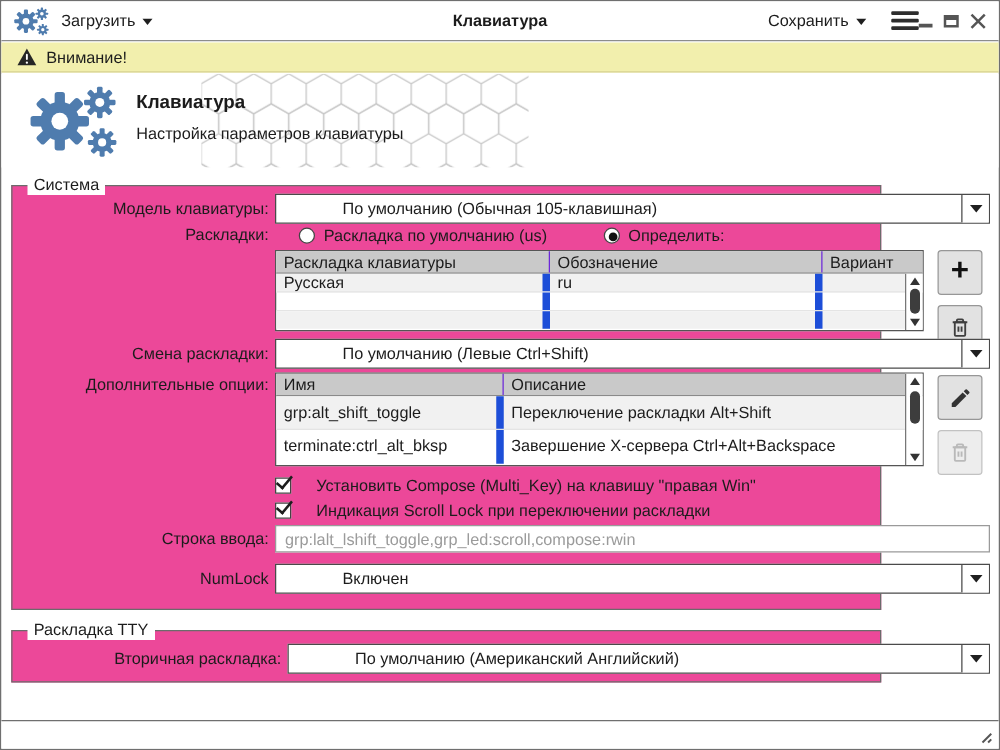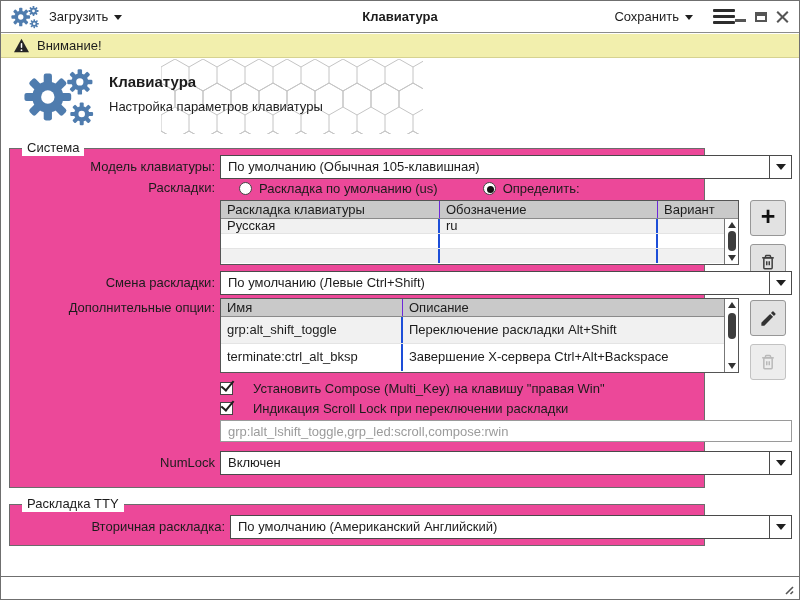--- a/index.html
+++ b/index.html
@@ -32,38 +32,38 @@
   .logo-lg { position:absolute; left:18px; top:6px; width:84px; height:64px; }
   .hex-bg { position:absolute; left:160px; top:0; width:262px; height:75px; }
   .h-title { position:absolute; left:108px; top:14px; font-size:15px; font-weight:600; }
   .h-sub { position:absolute; left:108px; top:40px; font-size:13px; }
   
   .group { position:absolute; left:8px; width:696px; border:1px solid #6b6b6b; background:#ec4899; }
   .legend { position:absolute; top:-9px; left:12px; background:#fff; padding:0 5px; line-height:16px; }
   .flabel { position:absolute; width:205px; text-align:right; line-height:24px; white-space:nowrap; }
   
   .combo { position:absolute; height:24px; border:1px solid #4a4a4a; background:#fff; display:flex; }
-  .combo-text { flex:1; line-height:22px; padding:0 7px; white-space:nowrap; overflow:hidden; }
+  .combo-text { flex:1; line-height:22px; padding:0 7px; white-space:nowrap; overflow:hidden;margin-left:46px; }
   .combo-btn { width:22px; border-left:1px solid #4a4a4a; display:flex; align-items:center; justify-content:center; background:#fff; }
   .combo-btn .caret { margin-top:0; border-top-width:6px; border-left-width:5px; border-right-width:5px; }
   
   .radio-opt { display:flex; align-items:center; gap:7px;margin-left:19px; }
   .radio { width:13px; height:13px; border:1px solid #444; border-radius:50%; background:#fff; position:relative; flex:0 0 auto; }
   .radio.on::after { content:""; position:absolute; left:3px; top:3px; width:7px; height:7px; border-radius:50%; background:#111; }
   .cbrow { position:absolute; left:210px; display:flex; align-items:center; gap:20px; height:17px; }
   .cb { width:13px; height:13px; border:1px solid #444; background:#fff; position:relative; flex:0 0 auto; }
   .cb::after { content:""; position:absolute; left:3px; top:-5px; width:5px; height:11px; border-right:2px solid #1d1d1d; border-bottom:2px solid #1d1d1d; transform:rotate(40deg); }
   
   .dtable { position:absolute; border:1px solid #555; background:#fff; }
   .thead { display:flex; background:#c9c9c9; height:18px; border-bottom:1px solid #8a8a8a; }
   .th { padding:0 6px; line-height:17px; border-right:1px solid #6d28d9; overflow:hidden; white-space:nowrap; }
   .th:last-child { border-right:none; }
   .tr { display:flex; border-bottom:1px solid #e4e4e4; }
   .tr.alt { background:#f1f1f1; }
-  .td { padding:0 6px; border-right:2px solid #1d4ed8; overflow:hidden; white-space:nowrap; }
+  .td { padding:0 6px; border-right:6px solid #1d4ed8; overflow:hidden; white-space:nowrap; }
   .td:last-child { border-right:none; }
   .sb { position:absolute; right:0; width:14px; border-left:1px solid #777; background:#fff; }
   .sb .up, .sb .dn { position:absolute; left:3px; width:0; height:0; border-left:4px solid transparent; border-right:4px solid transparent; }
   .sb .up { top:3px; border-bottom:6px solid #333; }
   .sb .dn { bottom:3px; border-top:6px solid #333; }
   .sb .thumb { position:absolute; left:2.5px; width:8px; background:#3d3d3d; border-radius:4px; }
   
   .tool-btn { position:absolute; width:36px; height:36px; background:#e2e2e2; border:1px solid #979797; border-radius:3px; display:flex; align-items:center; justify-content:center; }
   .tool-btn.disabled { background:#ededed; border-color:#c2c2c2; }
   .plus { font-size:25px; font-weight:bold; color:#111; line-height:1; margin-top:-3px; }
@@ -264,20 +264,21 @@
 
     <div class="cbrow" style="top:231px">
       <span class="cb"></span>
       <span>Установить Compose (Multi_Key) на клавишу "правая Win"</span>
     </div>
     <div class="cbrow" style="top:251px">
       <span class="cb"></span>
       <span>Индикация Scroll Lock при переключении раскладки</span>
     </div>
 
+    <div class="flabel" style="top:271px;left:0;line-height:22px">Строка ввода:</div>
     <input class="text-input" style="left: 210px; top: 271px;" value="grp:lalt_lshift_toggle,grp_led:scroll,compose:rwin">
 
     <div class="flabel" style="top:302px;left:0">NumLock</div>
     <div class="combo" style="left:210px;top:302px;width:572px">
       <span class="combo-text">Включен</span>
       <span class="combo-btn">
           <span class="caret"></span>
         </span>
     </div>
   </div>

